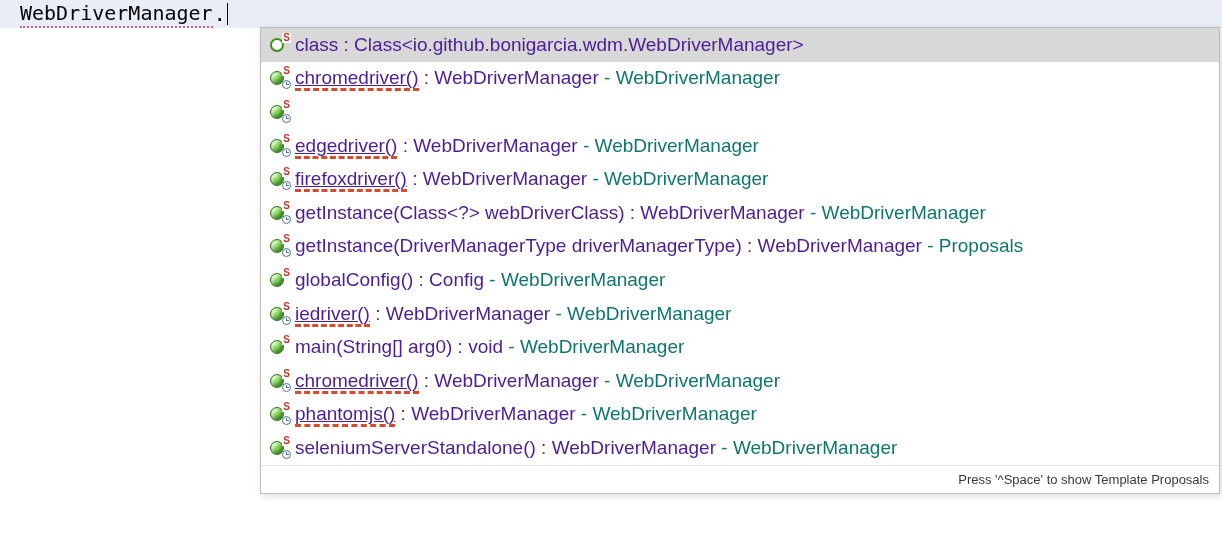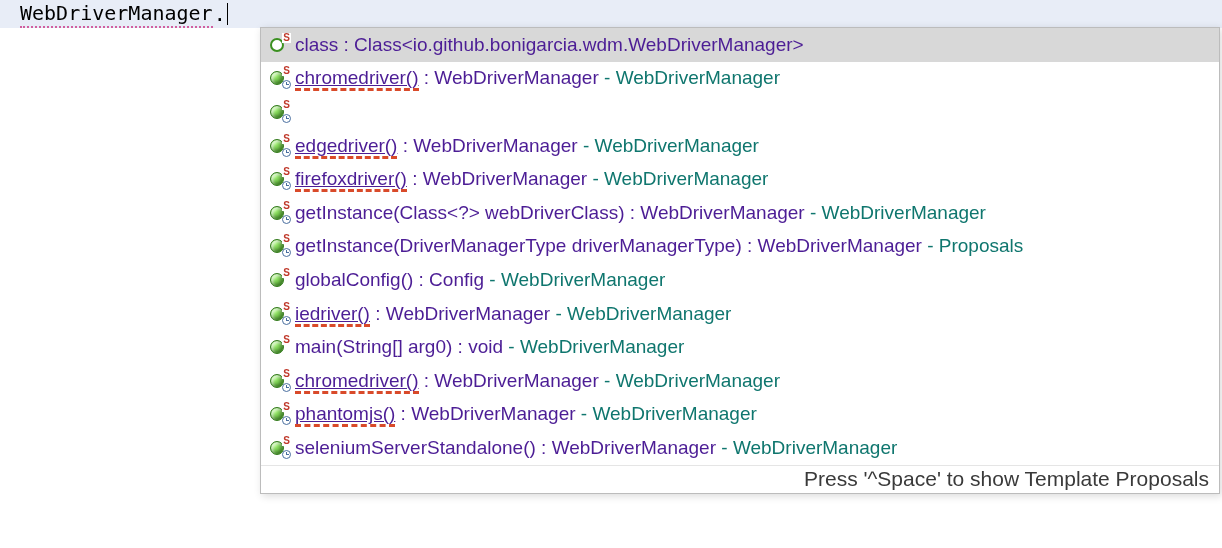--- a/index.html
+++ b/index.html
@@ -16,21 +16,21 @@
     .green { background: radial-gradient(circle at 35% 30%, #a0f070, #3b9020); border: 1px solid #2f7818; }
     .outline { background: #fff; border: 2px solid #3b9020; box-shadow: none; }
     .badge-s { position: absolute; top: -3px; right: -2px; font-size: 10px; font-weight: bold; color: #c0392b; background: #fff; line-height: 10px; padding: 0 1px; }
     .badge-clock { position: absolute; bottom: -2px; right: -2px; width: 9px; height: 9px; border-radius: 50%; background: #fff; border: 1px solid #4a6fa0; }
     .badge-clock::after { content: ""; position: absolute; left: 3px; top: 1px; width: 1px; height: 3px; background: #4a6fa0; }
     .badge-clock::before { content: ""; position: absolute; left: 3px; top: 3px; width: 3px; height: 1px; background: #4a6fa0; }
     .main-text { color: #4c1d95; }
     .grey-text { color: #0f766e; }
     .dashed { position: relative; text-decoration: underline; }
     .dashed::after { content: ""; position: absolute; left: 0; right: 0; bottom: -3px; border-bottom: 3px dashed #d94a2a; }
-    .footer { height: 28px; background: #fff; border-top: 1px solid #e5e5e5; display: flex; align-items: center; justify-content: flex-end; padding-right: 10px; font-size: 21px; color: #3a3a3a; }
+    .footer { height: 28px; background: #fff; border-top: 1px solid #e5e5e5; display: flex; align-items: center; justify-content: flex-end; padding-right: 10px; font-size: 13px; color: #3a3a3a; }
     .items { }
   </style>
 </head>
 <body>
 
 <div class="editor-line">
   <span class="editor-word">WebDriverManager</span>
     <span class="dot">.</span>
     <span class="cursor"></span>
 </div>

